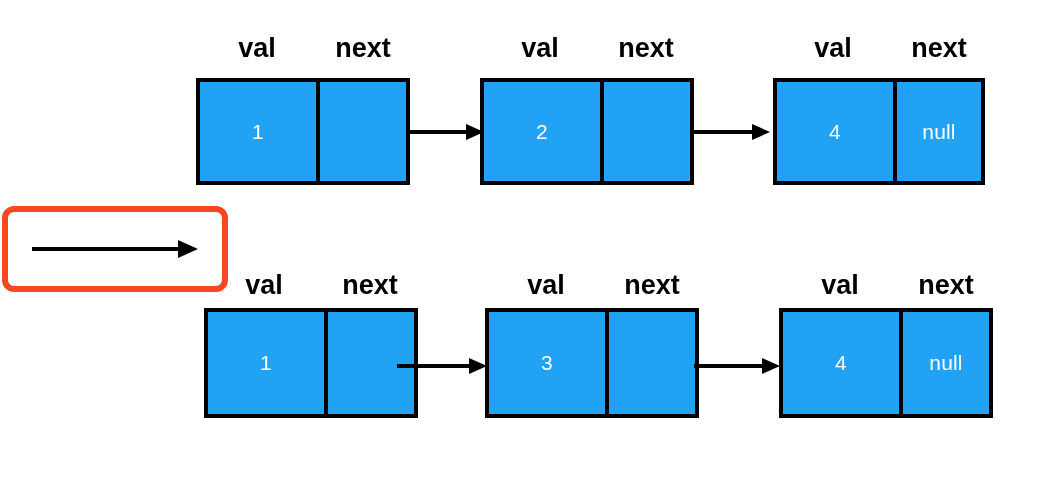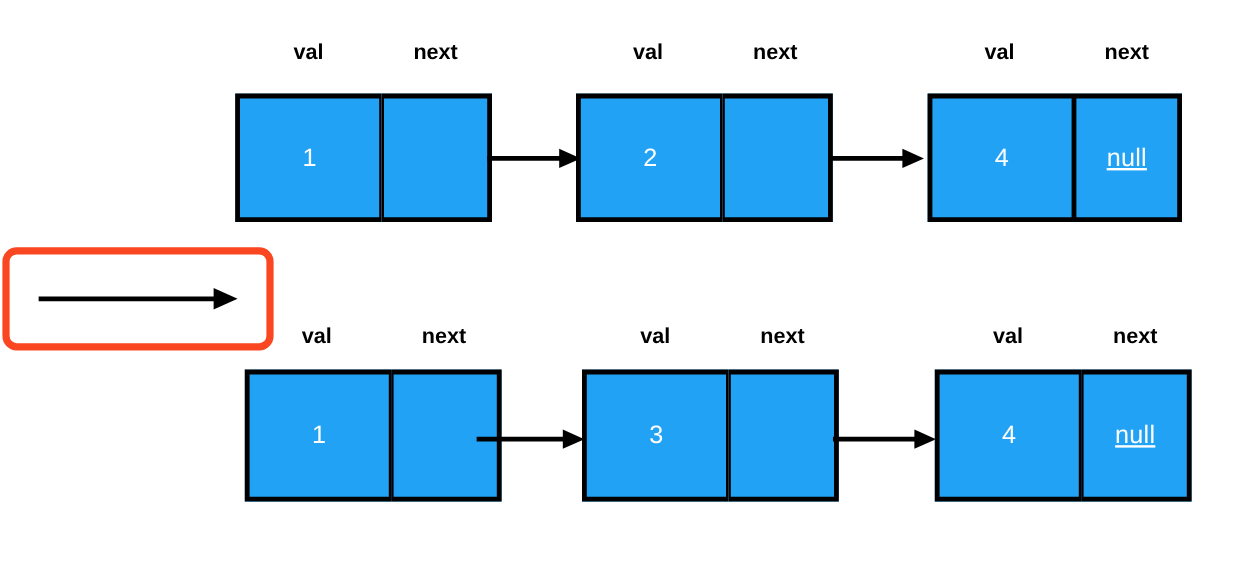--- a/index.html
+++ b/index.html
@@ -39,27 +39,26 @@
     color: #ffffff;
     font-size: 21px;
     font-weight: 400;
     letter-spacing: 0.2px;
   }
   .cell.val {
     border-right-width: 2px;
   }
   .cell.next {
     border-left-width: 2px;
-    text-decoration: underline;
   }
 
   
   .hdr {
     position: absolute;
-    font-size: 18px;
+    font-size: 27px;
     font-weight: bold;
     color: #000000;
     text-align: center;
     white-space: nowrap;
     transform: translateX(-50%);
   }
 
   
   .arrow {
     position: absolute;

